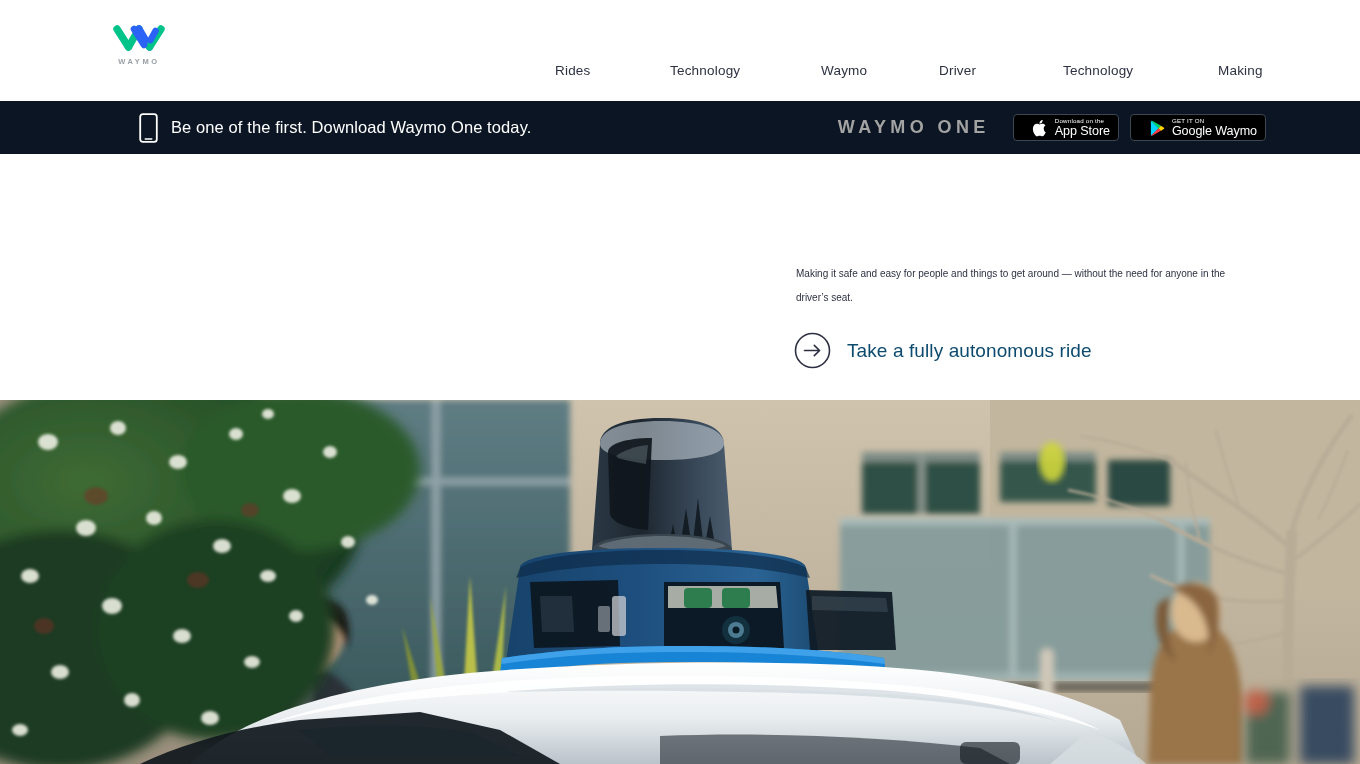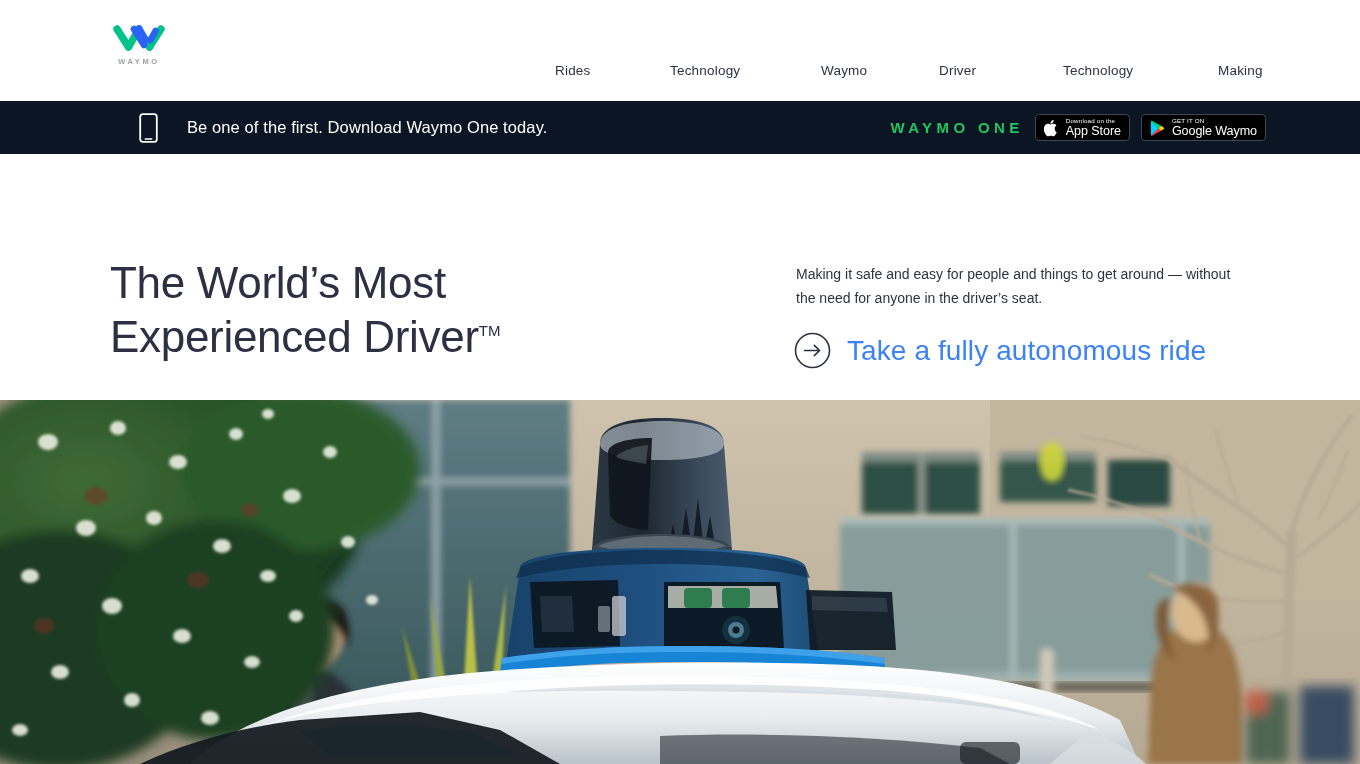--- a/index.html
+++ b/index.html
@@ -39,58 +39,58 @@
   .nav-item:nth-child(3){ position:absolute; left:301px; }
   .nav-item:nth-child(4){ position:absolute; left:419px; }
   .nav-item:nth-child(5){ position:absolute; left:543px; }
   .nav-item:nth-child(6){ position:absolute; left:698px; }
 
   
   .banner {
     position:absolute; top:101px; left:0; width:1360px; height:53px;
     background:#0b1523; display:flex; align-items:center;
   }
-  .banner-left { position:absolute; left:119px; display:flex; align-items:center; gap:29px;padding-left:20px; }
+  .banner-left { position:absolute; left:119px; display:flex; align-items:center; gap:13px;padding-left:20px; }
   .phone-icon { width:19px; height:30px; display:block; }
   .banner-text { color:#ffffff; font-size:16.5px; letter-spacing:.1px; white-space:nowrap; }
 
   .banner-right { position:absolute; right:94px; display:flex; align-items:center; gap:11px; }
   .waymo-one-word {
-    color:#22c55e; font-size:15px; font-weight:700;
-    letter-spacing:4.4px; margin-right:0; white-space:nowrap;
+    color:#a3a3a3; font-size:18px; font-weight:700;
+    letter-spacing:4.4px; margin-right:12px; white-space:nowrap;
   }
   .store-badge {
     height:27px; border:1px solid #3c4754; border-radius:4px;
     background:#000; display:flex; align-items:center;
-    padding:0 8px 0 7px; gap:6px; cursor:pointer;
+    padding:0 8px 0 18px; gap:6px; cursor:pointer;
   }
   .badge-icon { width:17px; height:18px; flex:none; display:block; }
   .badge-txt { display:flex; flex-direction:column; justify-content:center; line-height:1; }
   .badge-small { color:#fff; font-size:6.2px; letter-spacing:.2px; margin-bottom:1px; }
   .badge-big { color:#fff; font-size:12.6px; letter-spacing:-.1px; font-weight:500; }
 
   
   .hero-text { position:absolute; top:154px; left:0; width:1360px; height:246px; background:#fff; }
   .headline {
     position:absolute; left:110px; top:105px;
     font-size:44px; line-height:48px; color:#2d2f42;
     font-weight:400; letter-spacing:-.3px;
   }
   .headline sup { font-size:15px; vertical-align:super; letter-spacing:0; }
 
   .sub {
     position:absolute; left:796px; top:108px; width:436px;
-    font-size:14px; line-height:24px; color:#2e3142;
+    font-size:10px; line-height:24px; color:#2e3142;
   }
   .cta {
     position:absolute; left:794px; top:178px;
     display:flex; align-items:center; gap:16px; cursor:pointer;
   }
   .cta-circle { width:37px; height:37px; display:block; flex:none; }
-  .cta-label { font-size:28px; color:#3b82f6; letter-spacing:.1px; white-space:nowrap; }
+  .cta-label { font-size:19px; color:#0c4a6e; letter-spacing:.1px; white-space:nowrap; }
 
   
   .hero-img { position:absolute; top:400px; left:0; width:1360px; height:364px; overflow:hidden; background:#1a2a1c; }
   .hero-img svg { display:block; width:1360px; height:364px; }
 </style>
 </head>
 <body>
 
 <div class="page">
 
@@ -154,24 +154,20 @@
         <div class="badge-txt">
           <span class="badge-small">GET IT ON</span>
           <span class="badge-big">Google Waymo</span>
         </div>
       </div>
     </div>
   </div>
 
   <div class="hero-text">
 
-    <h1 class="headline">
-      <span>The World’s Most</span><br>
-      <span>Experienced Driver</span><sup>TM</sup>
-    </h1>
 
     <p class="sub">Making it safe and easy for people and things to get around — without the need for anyone in the driver’s seat.</p>
 
     <div class="cta">
       <svg class="cta-circle" viewBox="0 0 37 37">
         <circle cx="18.5" cy="18.5" r="17" fill="none" stroke="#2d2f42" stroke-width="1.6"></circle>
         <path d="M10.5 18.5 H25.5 M20.3 13.4 L25.6 18.5 L20.3 23.6" fill="none" stroke="#2d2f42" stroke-width="1.6" stroke-linecap="round" stroke-linejoin="round"></path>
       </svg>
       <span class="cta-label">Take a fully autonomous ride</span>
     </div>

